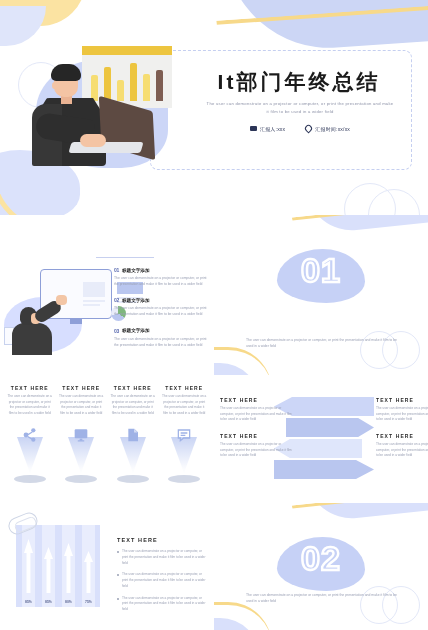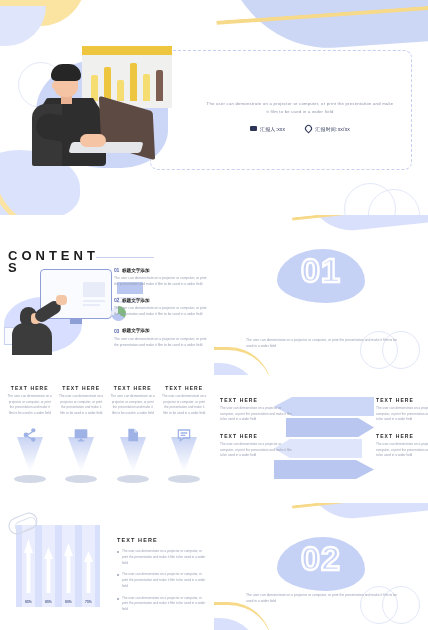--- a/index.html
+++ b/index.html
@@ -327,38 +327,35 @@
       <div class="il-neck"></div>
       <div class="il-head"></div>
       <div class="il-hair"></div>
       <div class="il-ear"></div>
       <div class="il-arm"></div>
       <div class="il-laptop-screen"></div>
       <div class="il-laptop-base"></div>
       <div class="il-hand"></div>
     </div>
 
+    <div class="cov-title">It部门年终总结</div>
     <div class="cov-sub">The user can demonstrate on a projector or computer, or print the presentation and make it film to be used in a wider field</div>
     <div class="cov-meta">
       <div class="mi">
         <span class="ic-sq"></span>
         <span>汇报人:xxx</span>
       </div>
       <div class="mi">
         <span class="ic-pin"></span>
         <span>汇报时间:xx/xx</span>
       </div>
     </div>
   </div>
 
   <div class="slide" id="slide-contents">
-    <div class="ct-title">
-      <span>CONTENT</span>
-      <small>S</small>
-    </div>
     <div class="ct-rule"></div>
 
     <div class="ct-illus">
       <div class="ct-blob"></div>
       <div class="ct-monitor">
         <div class="ct-card c1"></div>
         <div class="ct-card c2"></div>
         <div class="ct-card c3"></div>
         <div class="ct-card c4"></div>
         <div class="ct-card c5"></div>

